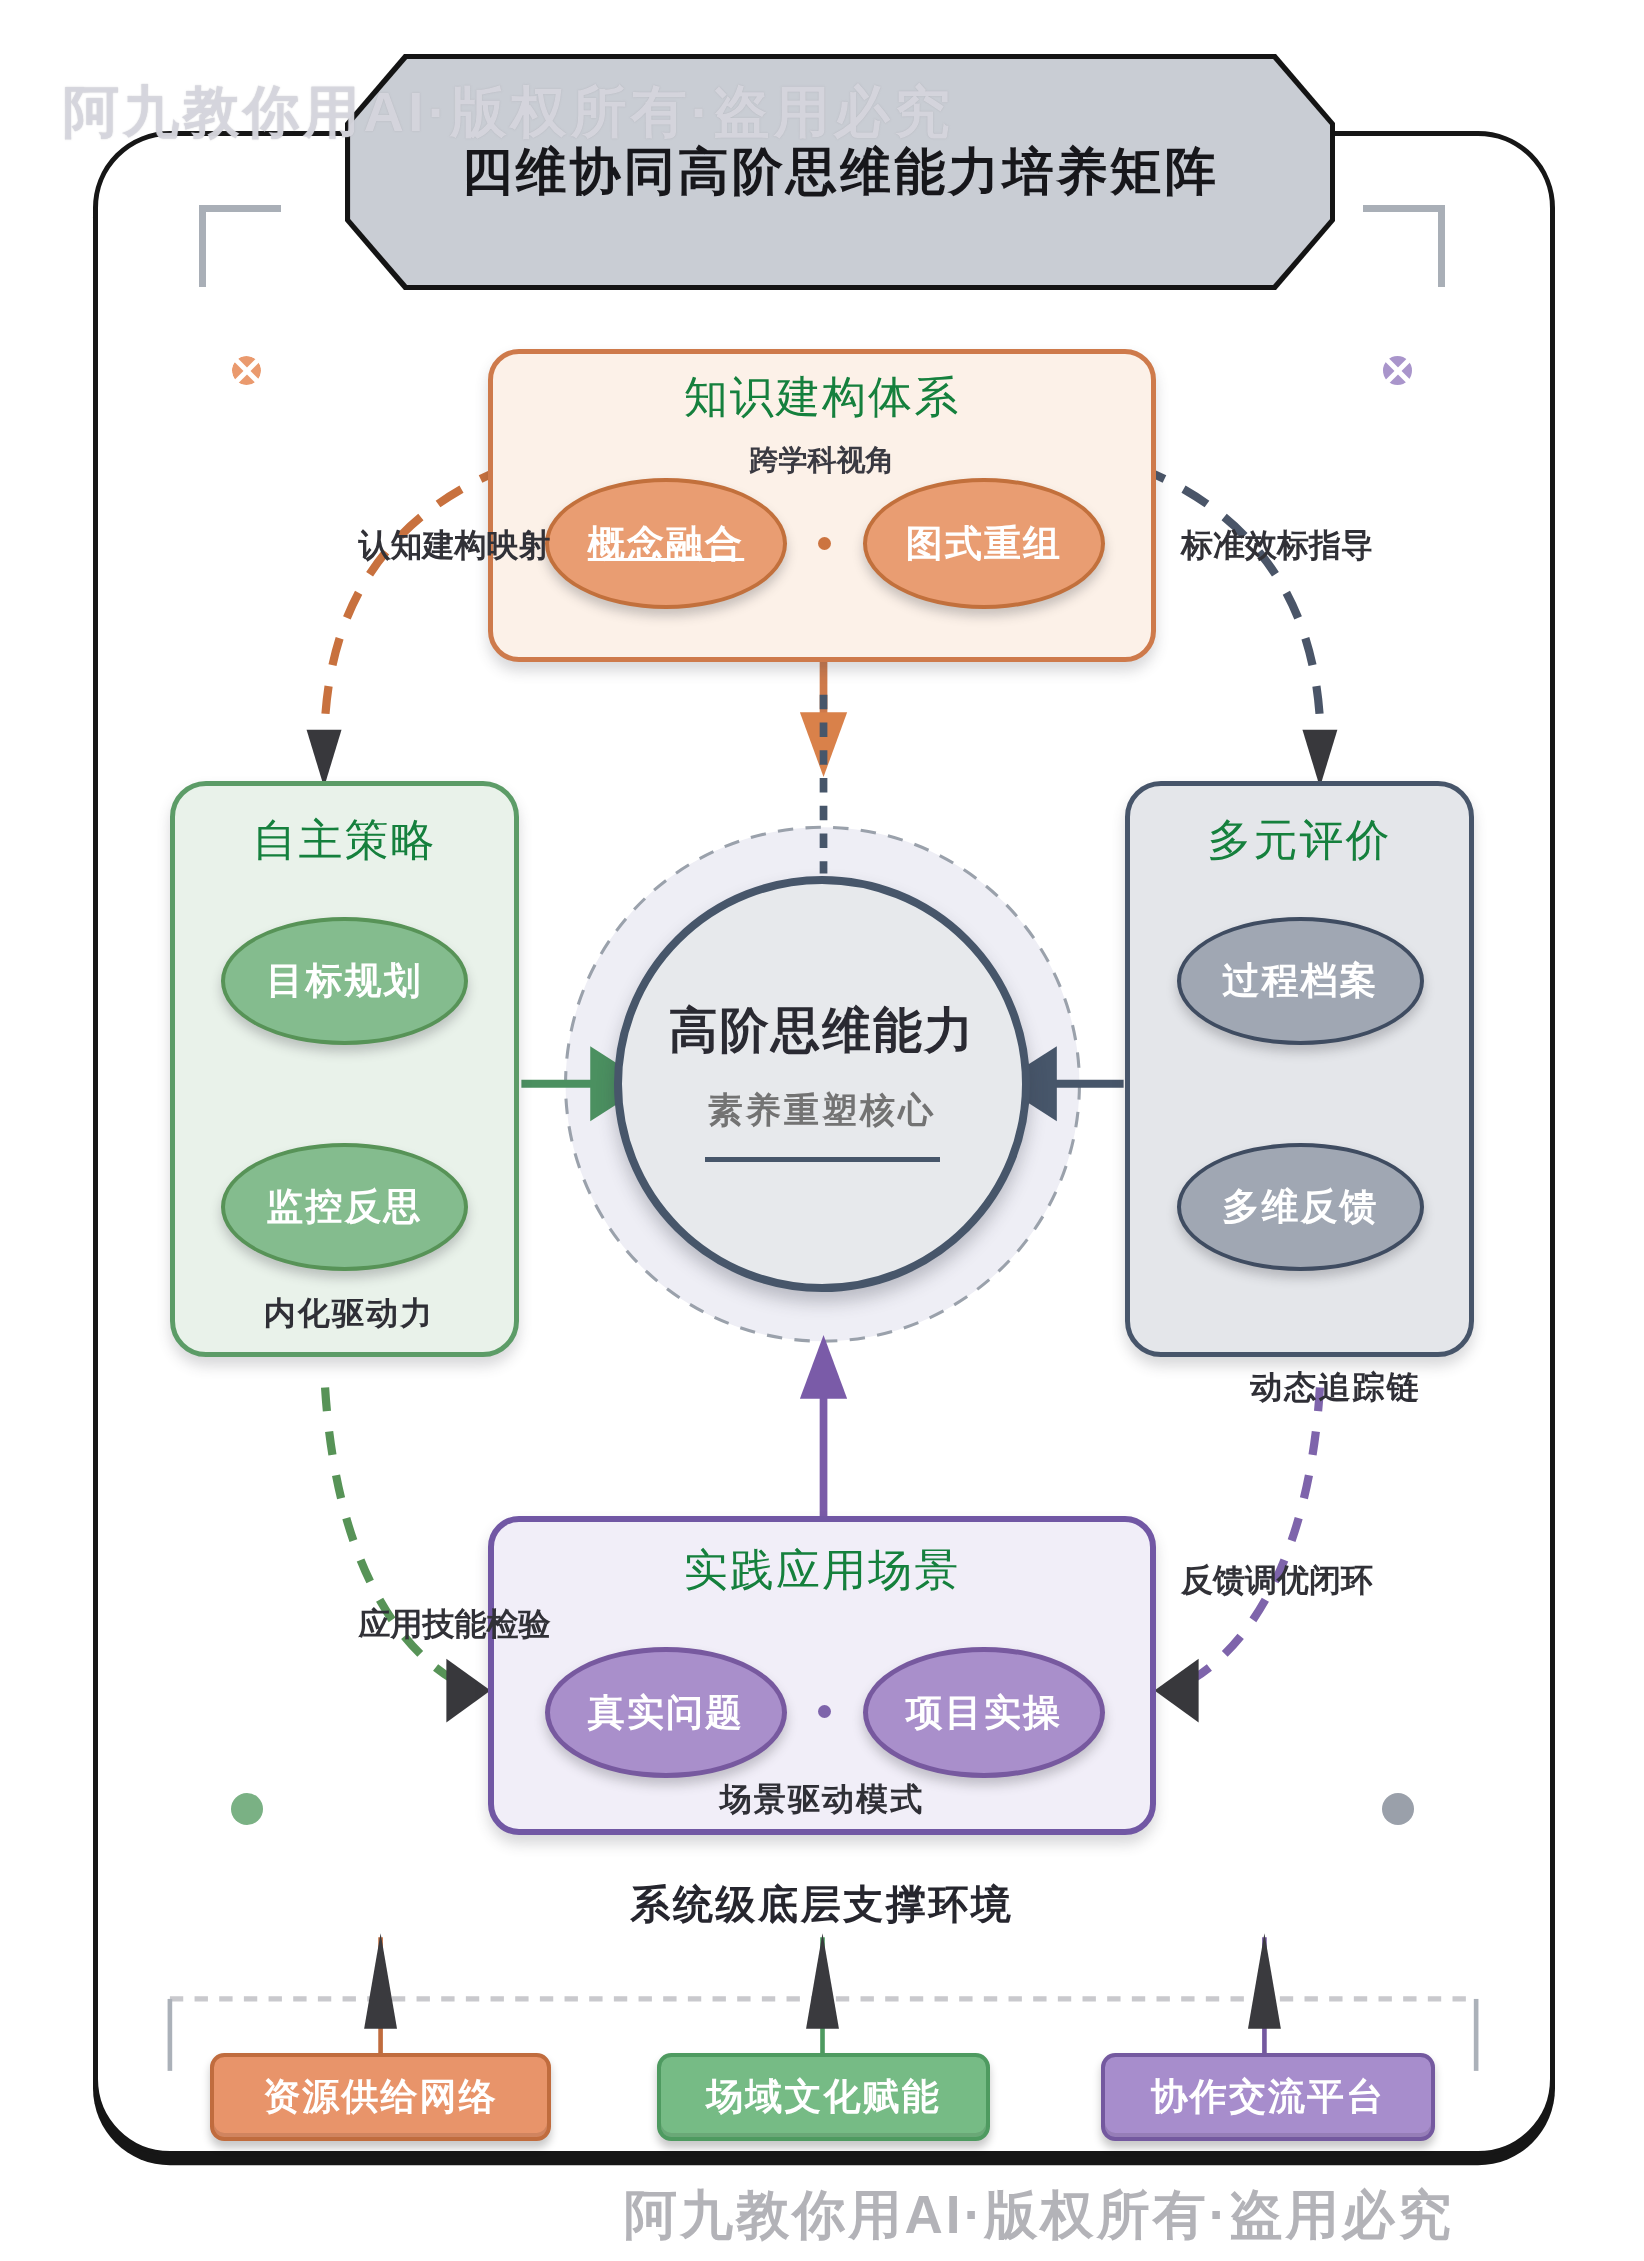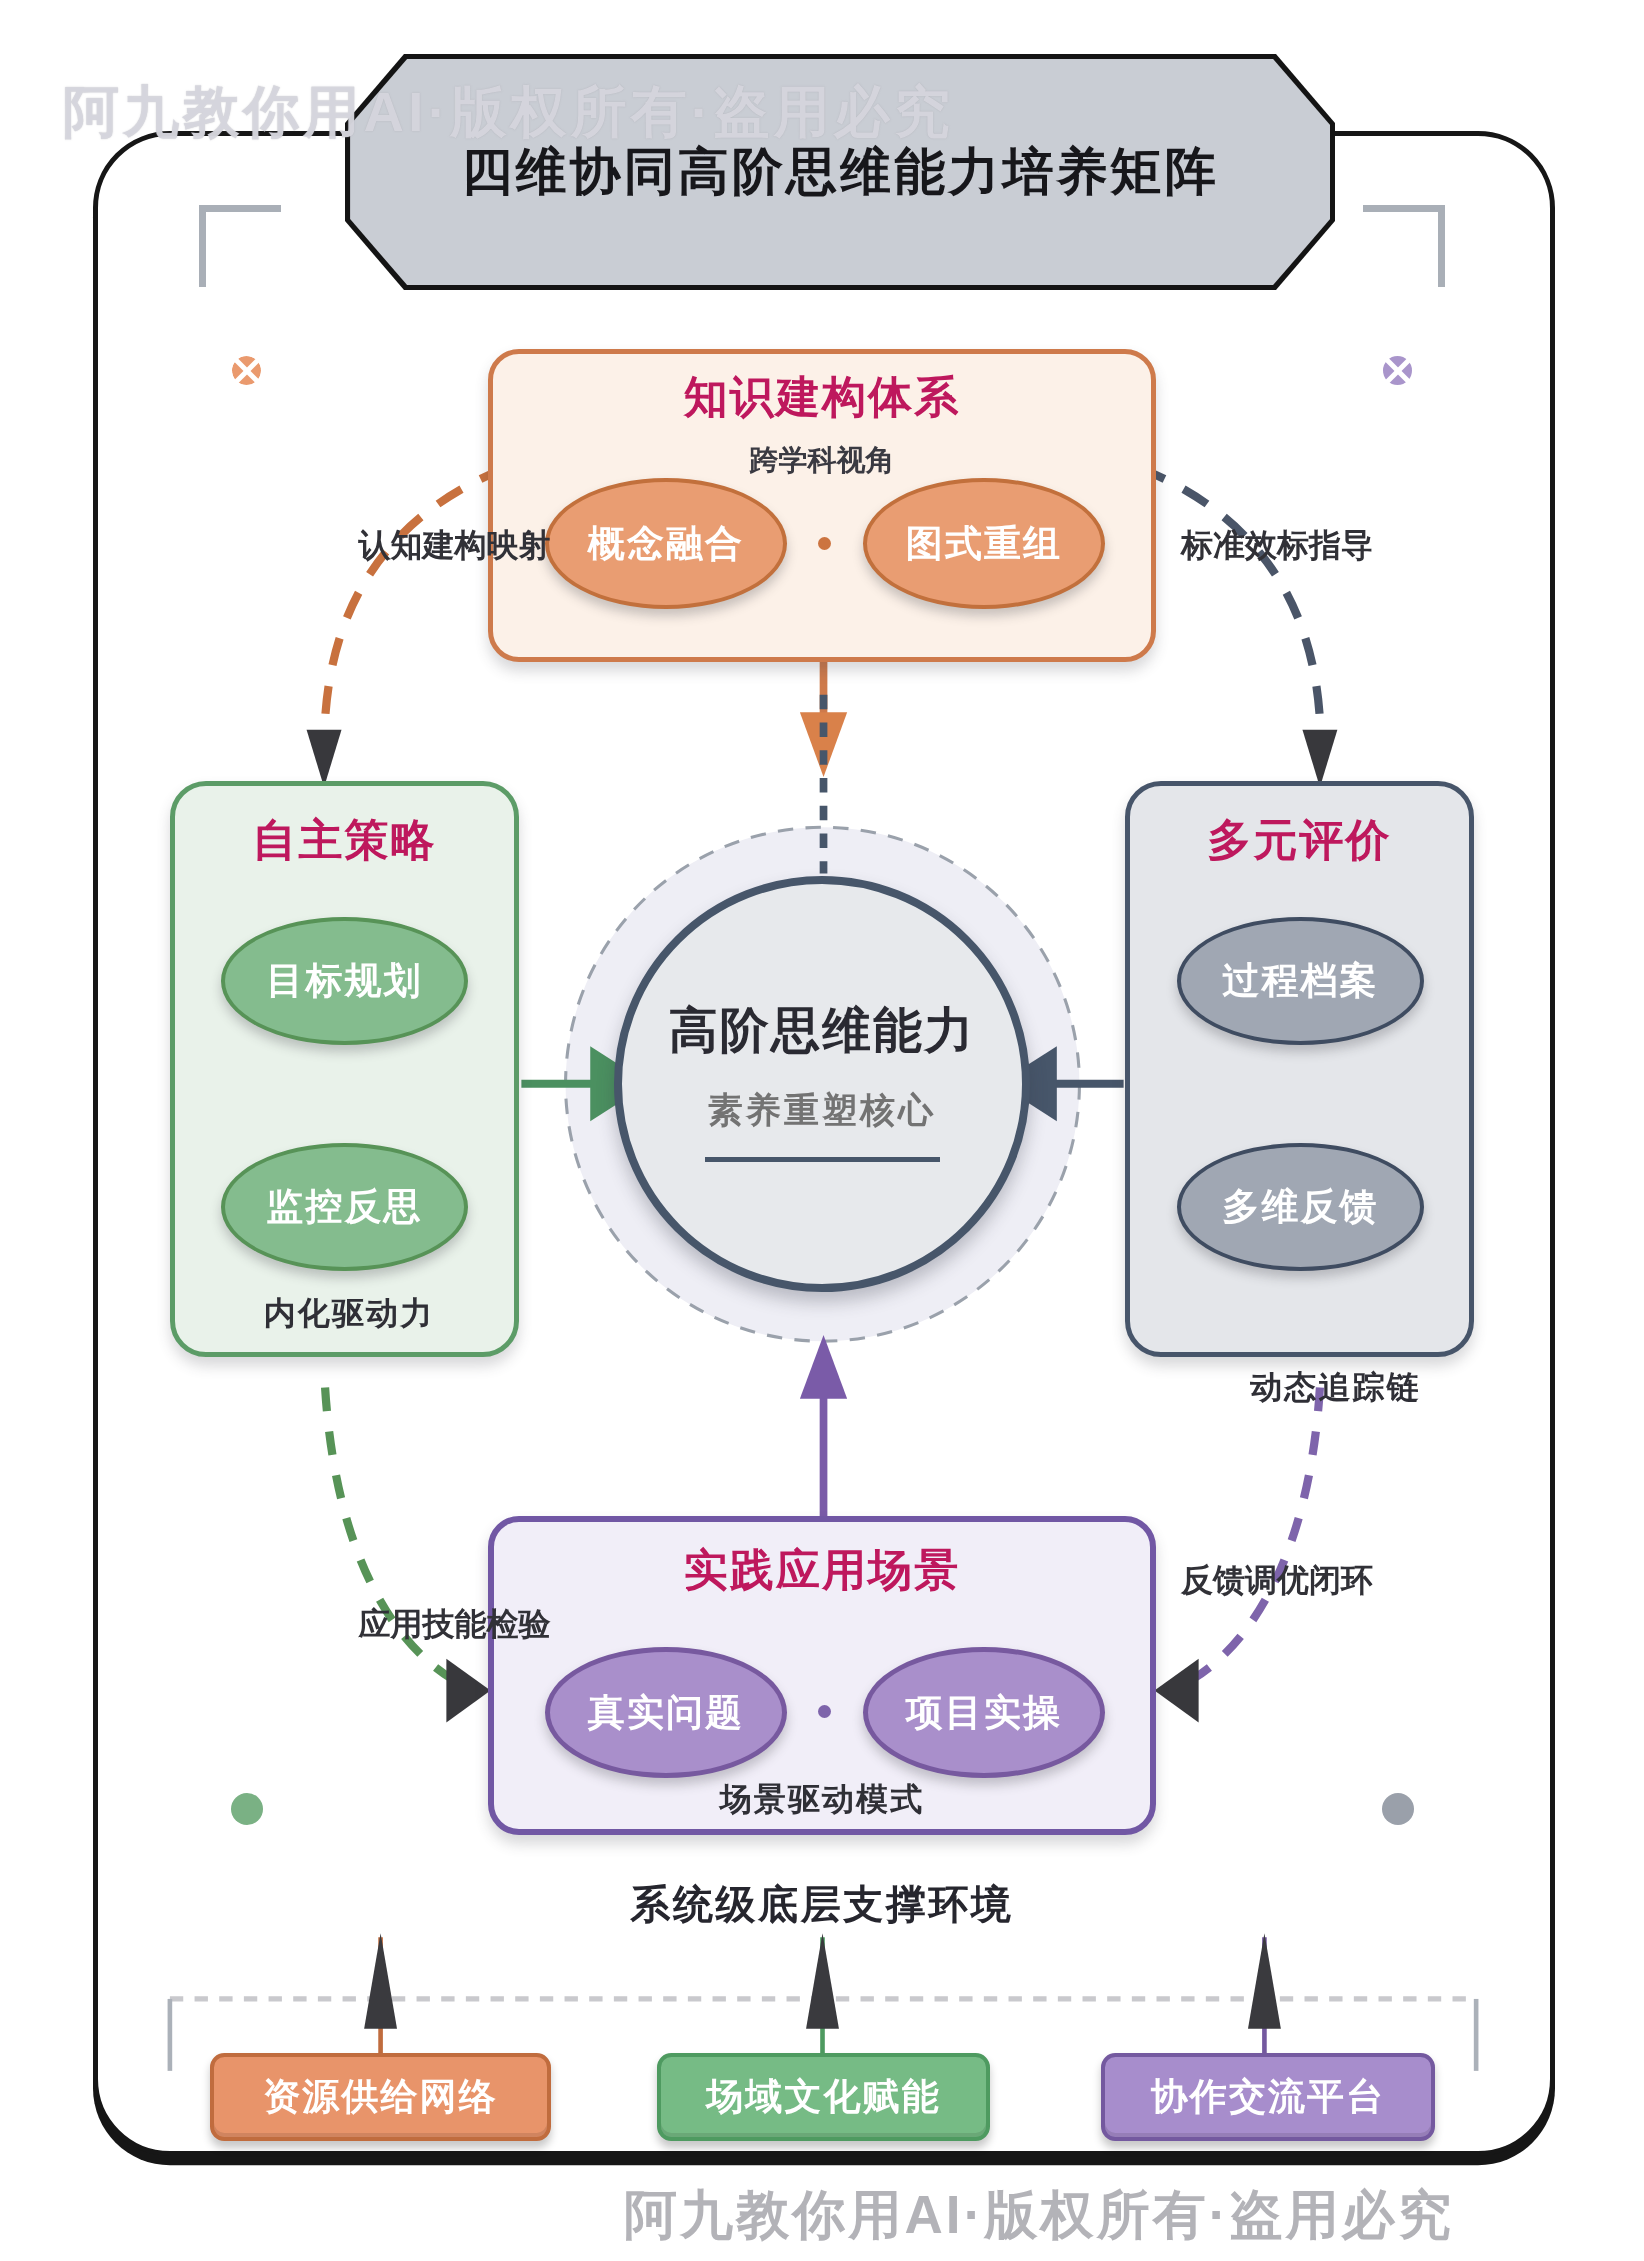--- a/index.html
+++ b/index.html
@@ -10,21 +10,21 @@
   .hex-outer{left:345px;top:54px;width:990px;height:236px;background:#141414;
     clip-path:polygon(59px 0,931px 0,990px 69px,990px 167px,931px 236px,59px 236px,0 167px,0 69px);}
   .hex-inner{left:5.1px;top:5.1px;width:980px;height:226px;background:#C9CDD4;
     clip-path:polygon(57px 0,923px 0,980px 66px,980px 160px,923px 226px,57px 226px,0 160px,0 66px);}
   .main-title{width:100%;height:100%;font-size:51px;font-weight:900;color:#17171b;letter-spacing:3.1px;}
   .bracket{width:82px;height:82px;border:0 solid #A9AFB7;}
   .wm{white-space:nowrap;font-weight:900;z-index:60;pointer-events:none;}
   .wm-top{left:63px;top:75px;font-size:56px;letter-spacing:4.1px;color:rgba(214,214,221,0.95);text-shadow:0 0 1.5px rgba(160,160,168,0.6);}
   .wm-bottom{left:624px;top:2180px;font-size:53px;letter-spacing:3.1px;color:#b3b3b8;}
   .sec-box{border-style:solid;box-shadow:0 8.2px 13.4px rgba(60,60,72,0.20);}
-  .sec-title{font-weight:700;color:#be185d;font-size:44px;letter-spacing:2.1px;}
+  .sec-title{font-weight:400;color:#15803d;font-size:44px;letter-spacing:2.1px;}
   .sub{color:#3A3A42;font-size:29px;font-weight:700;}
   .footer-text{color:#2F2F36;font-size:32px;font-weight:700;letter-spacing:2.1px;}
   .ellipse{border-radius:50%;border-style:solid;color:#ffffff;font-weight:900;font-size:37px;letter-spacing:2.1px;box-shadow:0 7.2px 10.3px rgba(50,50,60,0.25);}
   .edge-label{font-size:32px;font-weight:700;color:#313137;white-space:nowrap;}
   .inner-circle{left:614px;top:876px;width:416px;height:416px;border-radius:50%;background:#E7E9EC;border:8.2px solid #47566A;box-shadow:0 10.3px 17.5px rgba(50,55,70,0.28);}
   .center-title{left:614px;top:998px;width:416px;font-size:49px;font-weight:900;color:#2A2A32;letter-spacing:2.1px;}
   .center-sub{left:614px;top:1087px;width:416px;font-size:35px;font-weight:700;color:#737373;letter-spacing:3.1px;}
   .center-rule{left:705px;top:1157px;width:235px;height:4.6px;background:#47566A;}
   .support-title{left:488px;top:1877px;width:668px;font-size:40px;font-weight:900;color:#26262E;letter-spacing:2.6px;}
   .support-box{top:2053px;height:88px;border-radius:14.4px;border-width:4.1px;border-style:solid;color:#fff;font-size:37px;font-weight:900;letter-spacing:2.1px;box-shadow:0 6.2px 8.2px rgba(0,0,0,0.22), inset 0 -4.1px 0 rgba(0,0,0,0.10);}
@@ -82,21 +82,21 @@
 </svg>
 
 <div class="abs inner-circle"></div>
 <div class="abs ctr center-title">高阶思维能力</div>
 <div class="abs ctr center-sub">素养重塑核心</div>
 <div class="abs center-rule"></div>
 
 <div class="abs sec-box" style="left:488px;top:349px;width:668px;height:313px;border-radius:31px;background:#FCF1E8;border-color:#CE7A4B;border-width:5.1px;"></div>
 <div class="abs ctr sec-title" style="left:488px;top:369px;width:668px;height:57px;">知识建构体系</div>
 <div class="abs ctr sub" style="left:488px;top:443px;width:668px;height:36px;">跨学科视角</div>
-<div class="abs ctr ellipse" style="left:545px;top:478px;width:242px;height:131px;background:#E99D72;border-color:#C2703C;border-width:4.6px;">概念融合</div>
+<div class="abs ctr ellipse" style="left:545px;top:478px;width:242px;height:131px;background:#E99D72;border-color:#C2703C;border-width:4.6px;text-decoration:underline;">概念融合</div>
 <div class="abs ctr ellipse" style="left:863px;top:478px;width:242px;height:131px;background:#E99D72;border-color:#C2703C;border-width:4.6px;">图式重组</div>
 <div class="abs dot" style="left:818px;top:537px;width:13.4px;height:13.4px;background:#CC7440;"></div>
 
 <div class="abs sec-box" style="left:170px;top:781px;width:349px;height:576px;border-radius:36px;background:#E9F2EA;border-color:#5C9C67;border-width:5.1px;"></div>
 <div class="abs ctr sec-title" style="left:170px;top:812px;width:349px;height:57px;">自主策略</div>
 <div class="abs ctr ellipse" style="left:221px;top:917px;width:247px;height:128px;background:#84BC8E;border-color:#579357;border-width:4.6px;">目标规划</div>
 <div class="abs ctr ellipse" style="left:221px;top:1143px;width:247px;height:128px;background:#84BC8E;border-color:#579357;border-width:4.6px;">监控反思</div>
 <div class="abs ctr footer-text" style="left:170px;top:1293px;width:349px;height:41px;padding-left:9px;">内化驱动力</div>
 
 <div class="abs sec-box" style="left:1125px;top:781px;width:349px;height:576px;border-radius:36px;background:#E4E6EA;border-color:#47556A;border-width:5.1px;"></div>

